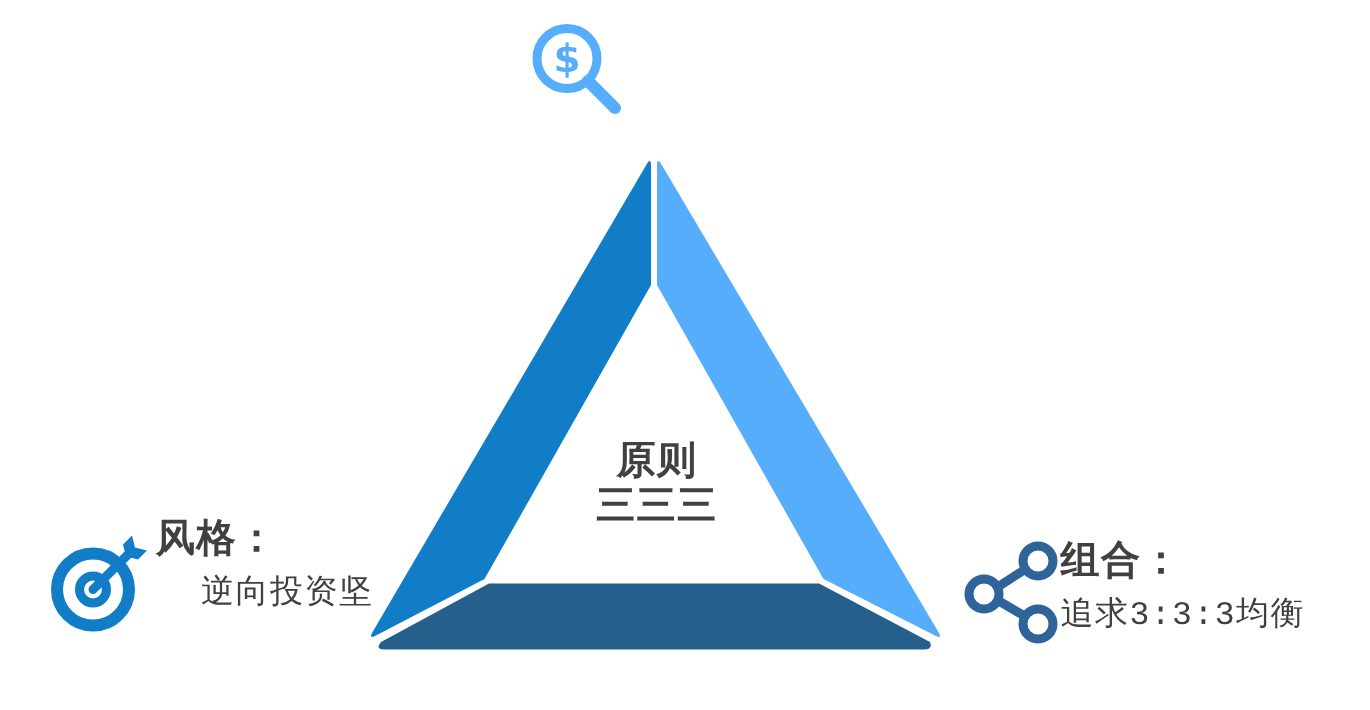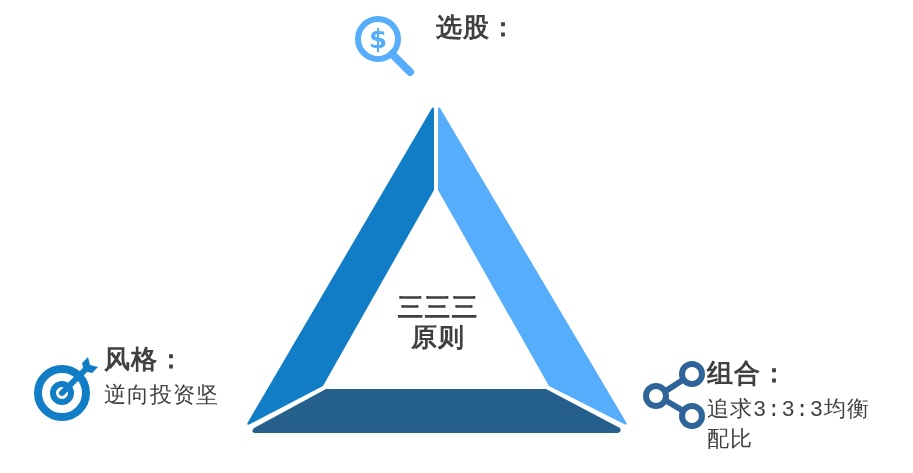--- a/index.html
+++ b/index.html
@@ -21,50 +21,48 @@
   <svg class="block" width="913" height="473" viewBox="0 0 913 473" style="left:0;top:0;">
 
     <path d="M432,108 Q434,106 434,110 L434,190 L323,386 L250,424 Q246,426 248,422 Z" fill="#117DC6"></path>
 
     <path d="M440,108 Q438,106 438,110 L438,190 L549,386 L624,424 Q628,426 626,422 Z" fill="#55ADFC"></path>
 
     <path d="M326,389 L546,389 L620,428 Q622,433 616,433 L256,433 Q250,433 254,428 Z" fill="#255F8C"></path>
   </svg>
 
   <div class="center-text">
+    <div>原则</div>
     <div>三三三</div>
-    <div>原则</div>
   </div>
 
   <svg class="icon" width="70" height="70" viewBox="0 0 70 70" style="left:350px;top:12px;">
     <circle cx="28" cy="27" r="20" fill="none" stroke="#55ADFC" stroke-width="6"></circle>
     <line x1="42" y1="42" x2="60" y2="60" stroke="#55ADFC" stroke-width="8" stroke-linecap="round"></line>
     <text x="28" y="36" text-anchor="middle" font-family="DejaVu Sans, sans-serif" font-weight="bold" font-size="26" fill="#55ADFC">$</text>
   </svg>
   <div class="block" style="left:436px;top:12px;">
-    <div class="title">选股：</div>
   </div>
 
   <svg class="icon" width="70" height="70" viewBox="0 0 70 70" style="left:32px;top:355px;">
     <circle cx="30" cy="38" r="24" fill="none" stroke="#117DC6" stroke-width="8"></circle>
     <circle cx="30" cy="38" r="9" fill="none" stroke="#117DC6" stroke-width="6"></circle>
     <line x1="30" y1="38" x2="54" y2="14" stroke="#117DC6" stroke-width="6" stroke-linecap="round"></line>
     <path d="M50,8 L56,2 L58,10 L66,12 L60,18 L52,16 Z" fill="#117DC6"></path>
   </svg>
   <div class="block" style="left:104px;top:344px;">
     <div class="title">风格：</div>
-    <div class="desc" style="margin-top:6px;">逆向投资坚</div>
+    <div class="desc" style="margin-top:6px;margin-left:30px;">逆向投资坚</div>
   </div>
 
   <svg class="icon" width="70" height="70" viewBox="0 0 70 70" style="left:640px;top:360px;">
     <line x1="18" y1="36" x2="52" y2="14" stroke="#2E6499" stroke-width="6"></line>
     <line x1="18" y1="36" x2="52" y2="56" stroke="#2E6499" stroke-width="6"></line>
     <circle cx="52" cy="14" r="10" fill="#ffffff" stroke="#2E6499" stroke-width="6"></circle>
     <circle cx="16" cy="36" r="10" fill="#ffffff" stroke="#2E6499" stroke-width="6"></circle>
     <circle cx="52" cy="56" r="10" fill="#ffffff" stroke="#2E6499" stroke-width="6"></circle>
   </svg>
   <div class="block" style="left:707px;top:360px;font-family:Liberation Mono, monospace;">
     <div class="title">组合：</div>
     <div class="desc" style="margin-top:6px;">追求3:3:3均衡</div>
-    <div class="desc">配比</div>
   </div>
 
 </div>
 
 </body></html>

